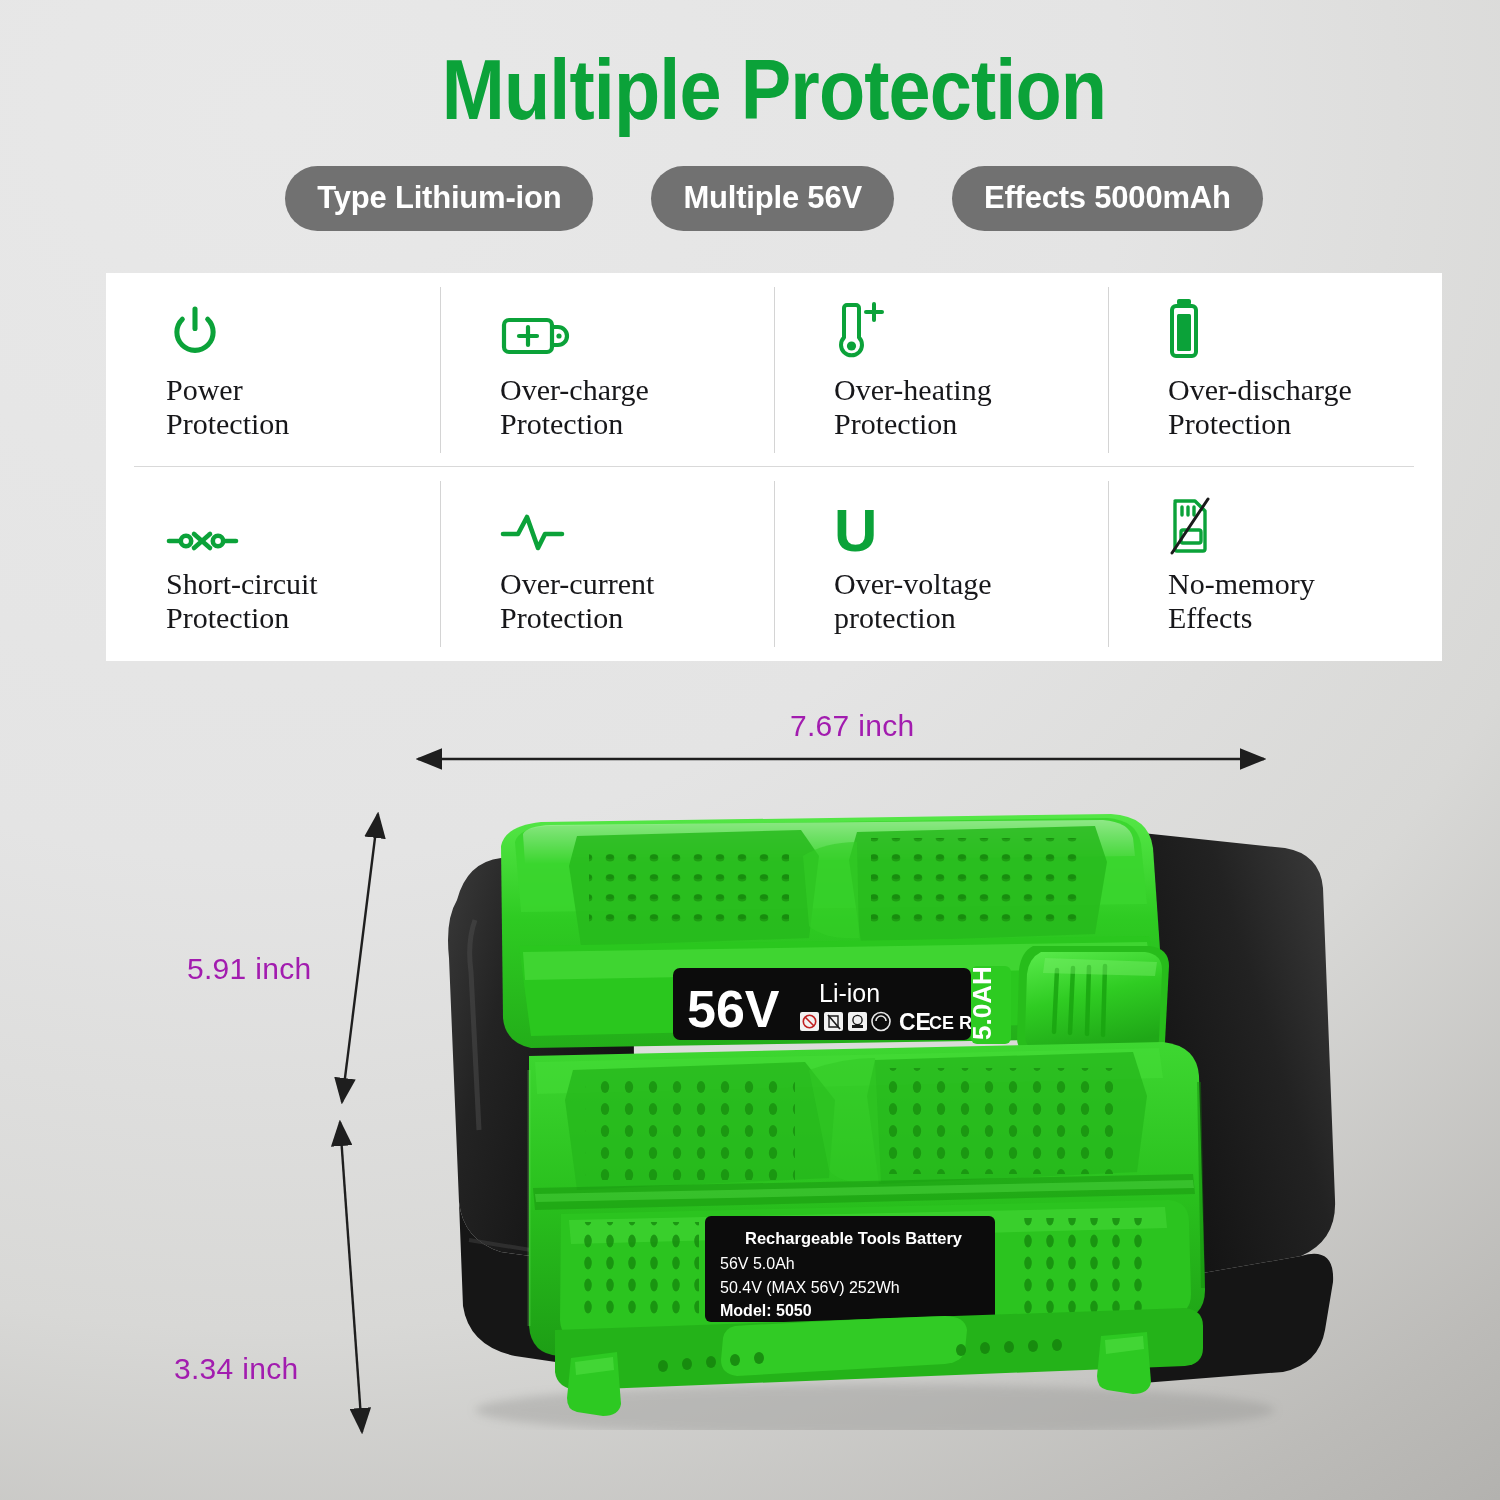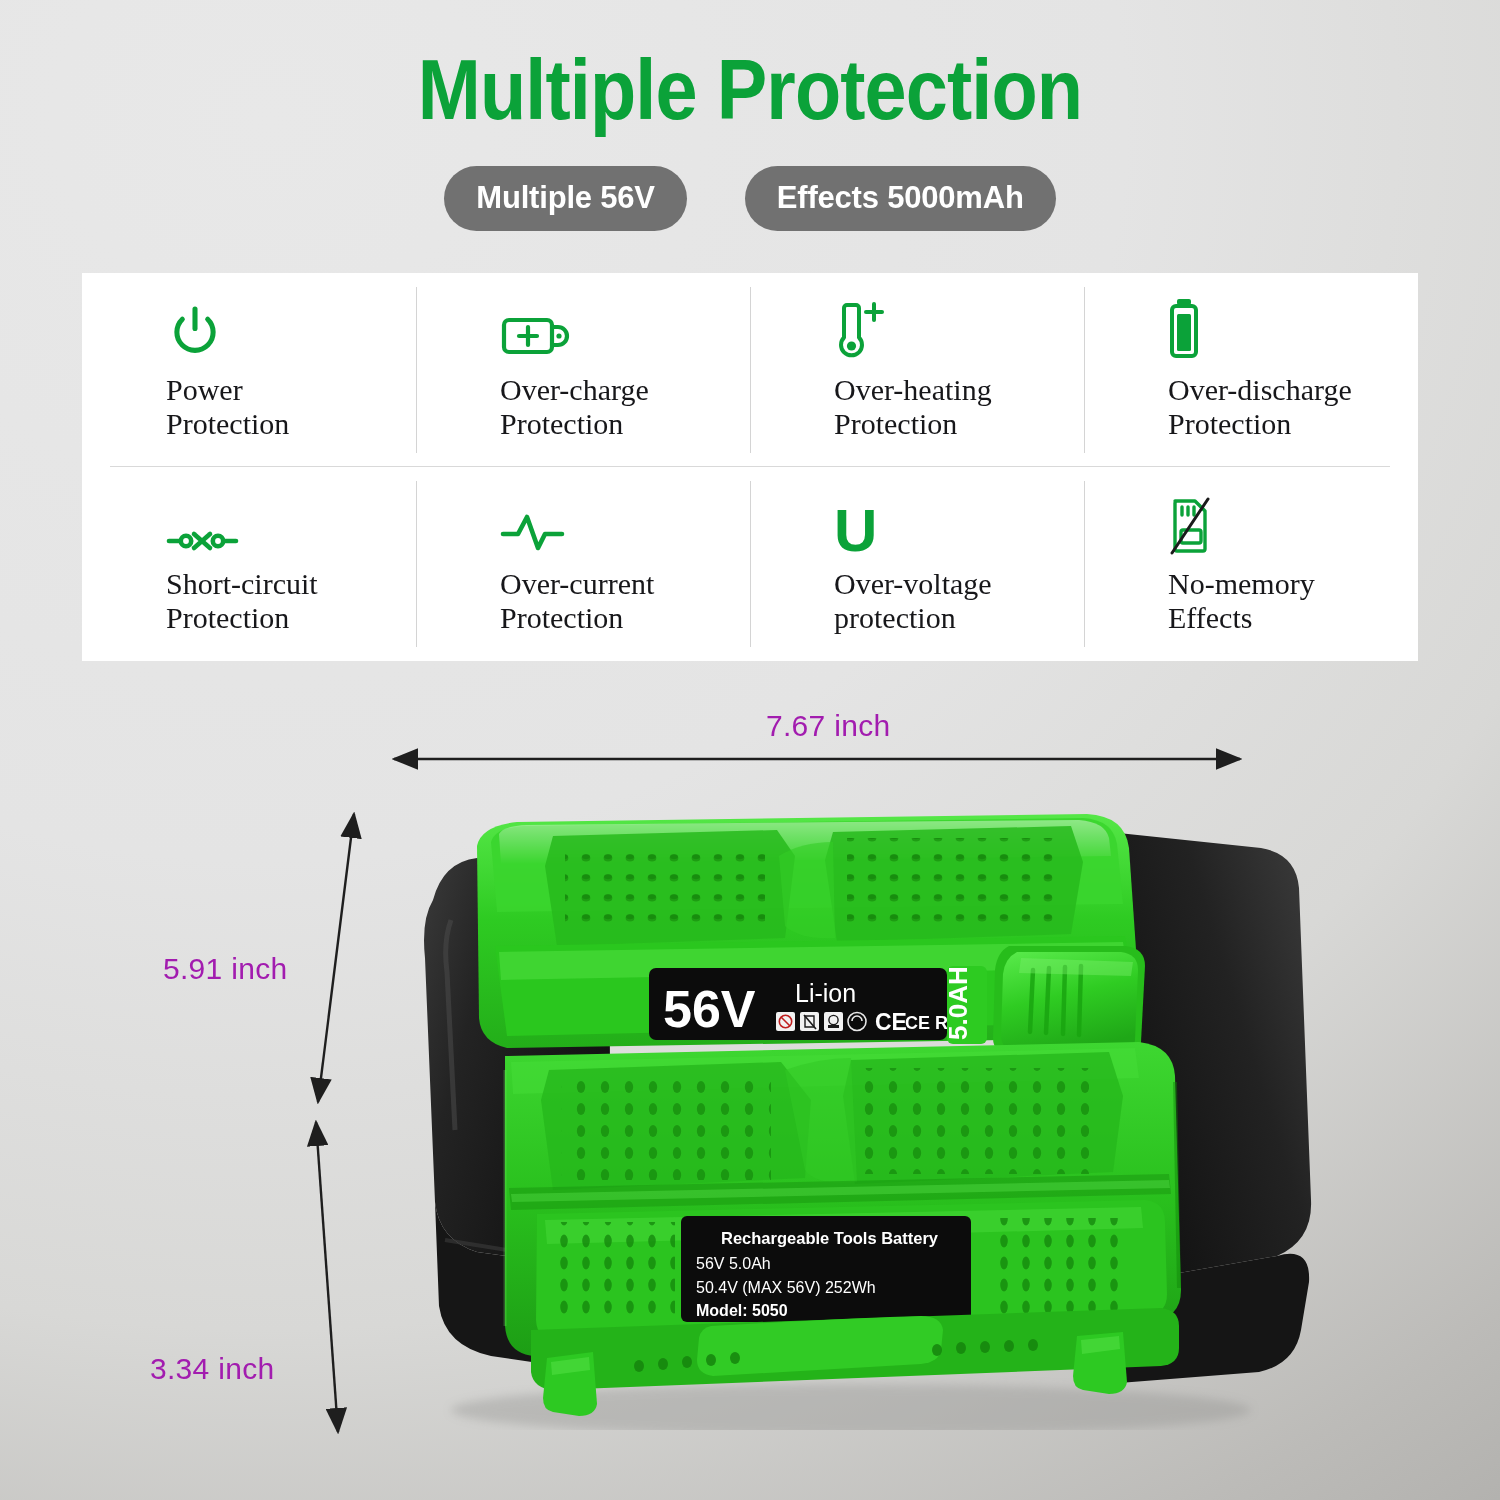--- a/index.html
+++ b/index.html
@@ -18,21 +18,21 @@
 
   
   #bg {
     position: absolute;
     inset: 0;
     background:
       radial-gradient(ellipse 150% 130% at 18% 8%, #e8e8e8 0%, #e4e4e4 38%, #d8d8d6 62%, #bcbbb8 82%, #a6a5a2 100%);
     z-index: 0;
   }
 
-  #page { position: absolute; inset: 0; z-index: 1; }
+  #page { position: absolute; inset: 0; z-index: 1; margin-left: 24px; }
 
   
   .title {
     position: absolute;
     top: 46px;
     left: 0;
     width: 1500px;
     text-align: center;
     font-size: 86px;
     line-height: 1;
@@ -87,21 +87,21 @@
     position: absolute;
     left: 28px;
     right: 28px;
     bottom: 0;
     height: 1px;
     background: #d9d9d9;
   }
   .cell {
     flex: 1 1 0;
     position: relative;
-    padding: 26px 0 0 84px;
+    padding: 26px 0 0 60px;
   }
   .cell + .cell::before {
     content: "";
     position: absolute;
     left: 0;
     top: 14px;
     bottom: 14px;
     width: 1px;
     background: #d4d4d4;
   }
@@ -162,20 +162,21 @@
 </head>
 <body>
 
 <div id="bg"></div>
 
 <div id="page">
 
   <div class="title">Multiple Protection</div>
 
   <div class="pill-row">
+    <div class="pill">Type Lithium-ion</div>
     <div class="pill">Multiple 56V</div>
     <div class="pill">Effects 5000mAh</div>
   </div>
 
   <div class="card">
 
     <div class="card-row top">
 
       <div class="cell">
         <div class="cell-icon">

